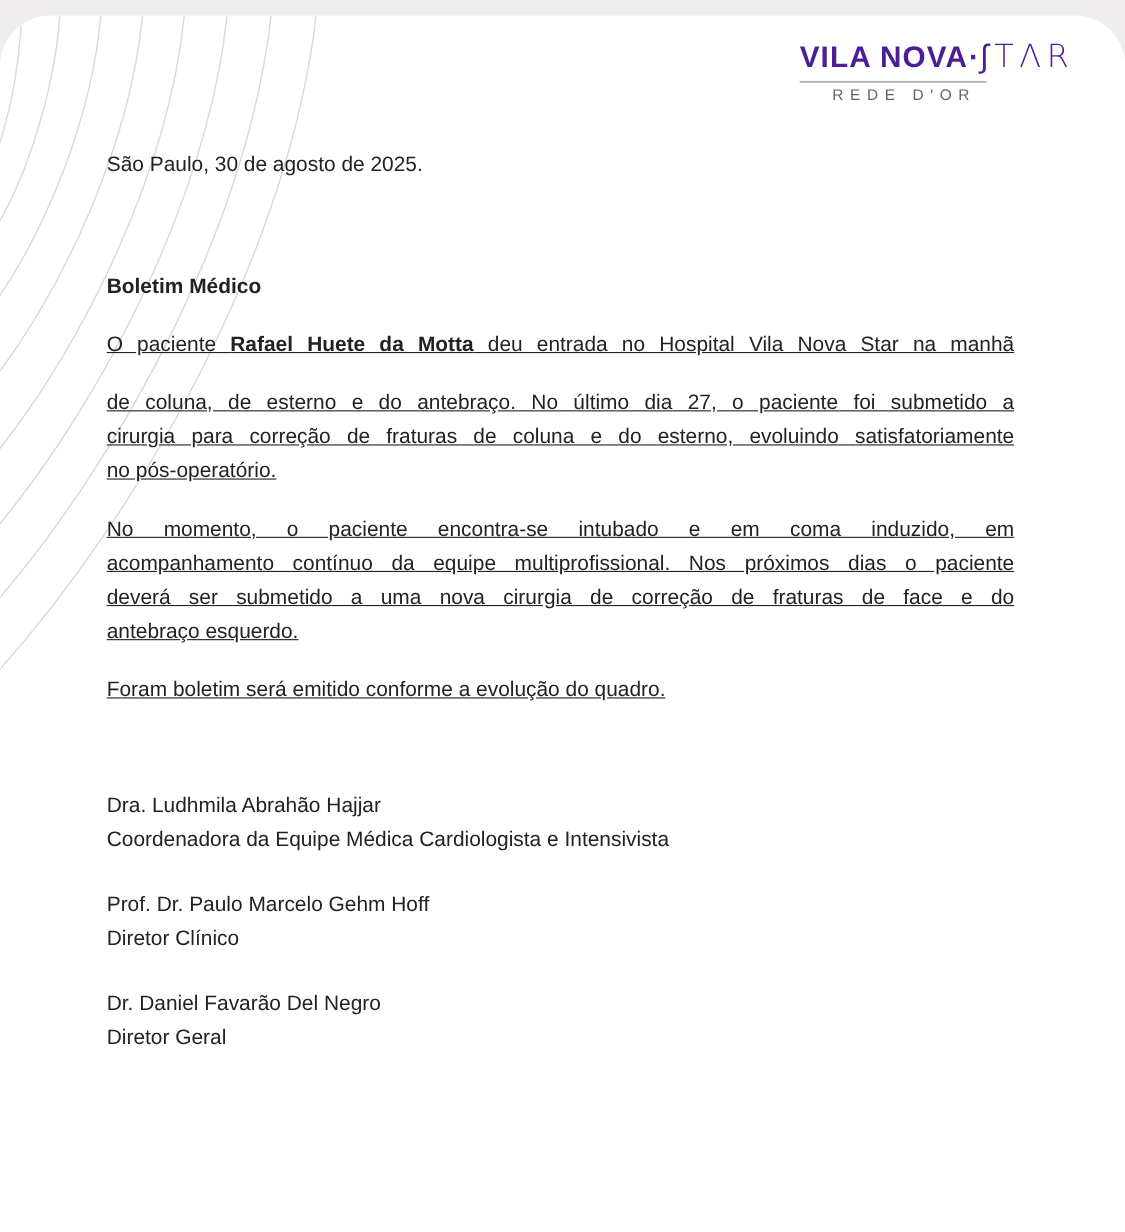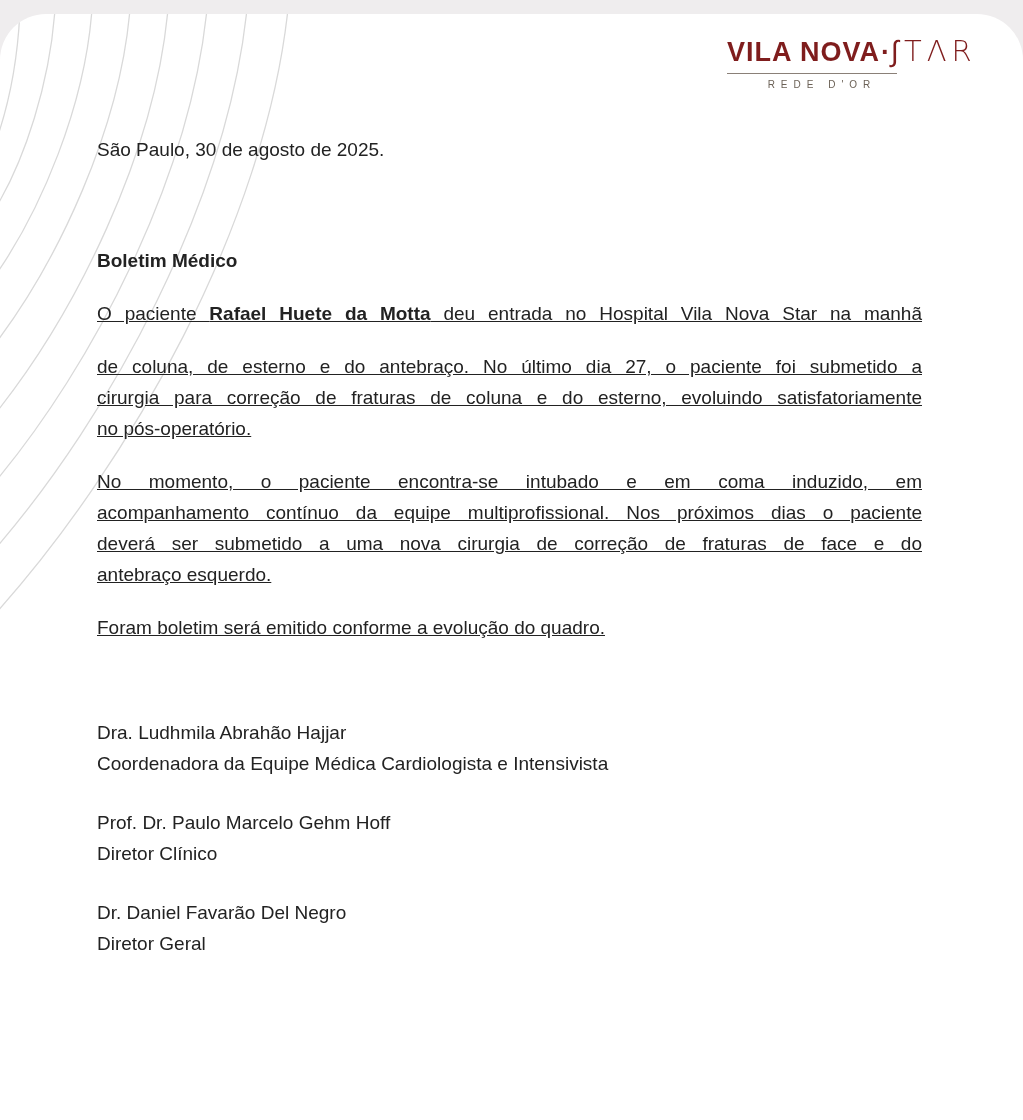--- a/index.html
+++ b/index.html
@@ -36,21 +36,21 @@
     line-height: 31px;
   }
   .logo {
     float: right;
     margin-right: -55px; 
     width: 250px;
     text-align: left;
   }
   .brand {
     white-space: nowrap;
-    color: #7f1d1d;
+    color: #4c1d95;
     line-height: 30px;
   }
   .brand-bold {
     font-weight: bold;
     font-size: 27px;
     letter-spacing: 1px;
   }
   .brand-dot {
     font-weight: bold;
     font-size: 27px;
@@ -65,21 +65,21 @@
   .logo-rule {
     margin-top: 3px;
     width: 170px;
     height: 1px;
     background: #8a8078;
   }
   .tagline {
     margin-top: 5px;
     width: 190px;
     text-align: center;
-    font-size: 10px;
+    font-size: 14px;
     letter-spacing: 6px;
     color: #6b6156;
     line-height: 12px;
   }
   .dateline {
     margin: 0;
     padding-top: 98px; 
     clear: none;
   }
   .title {

